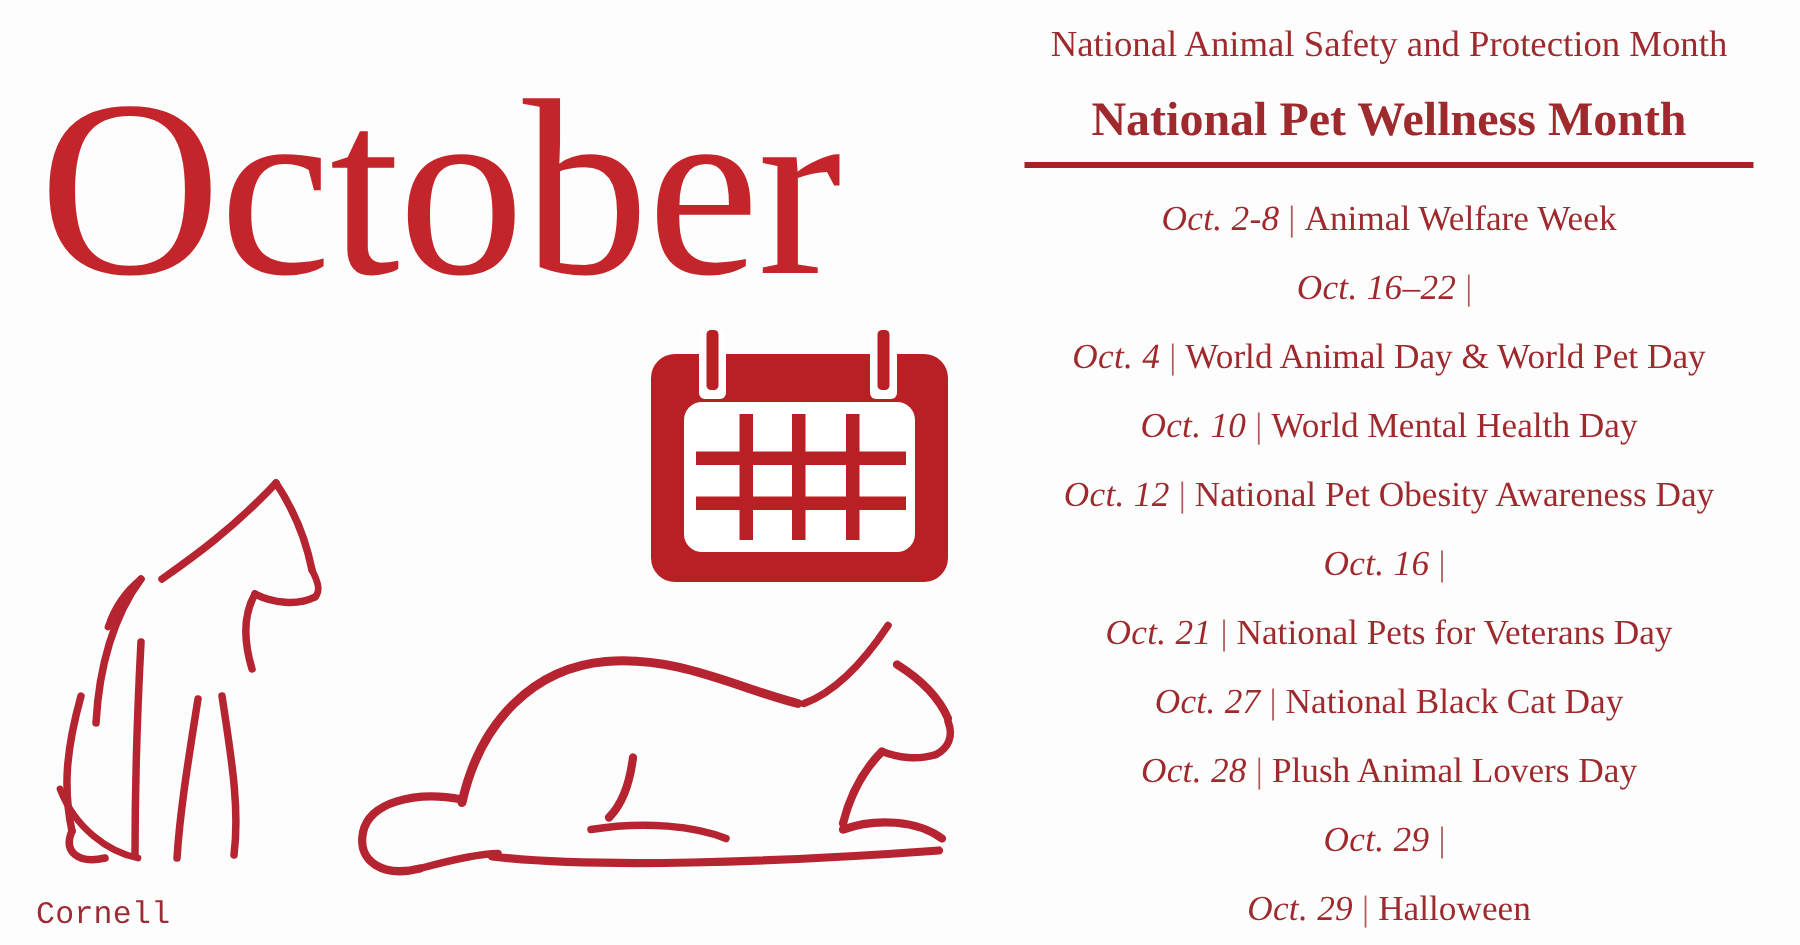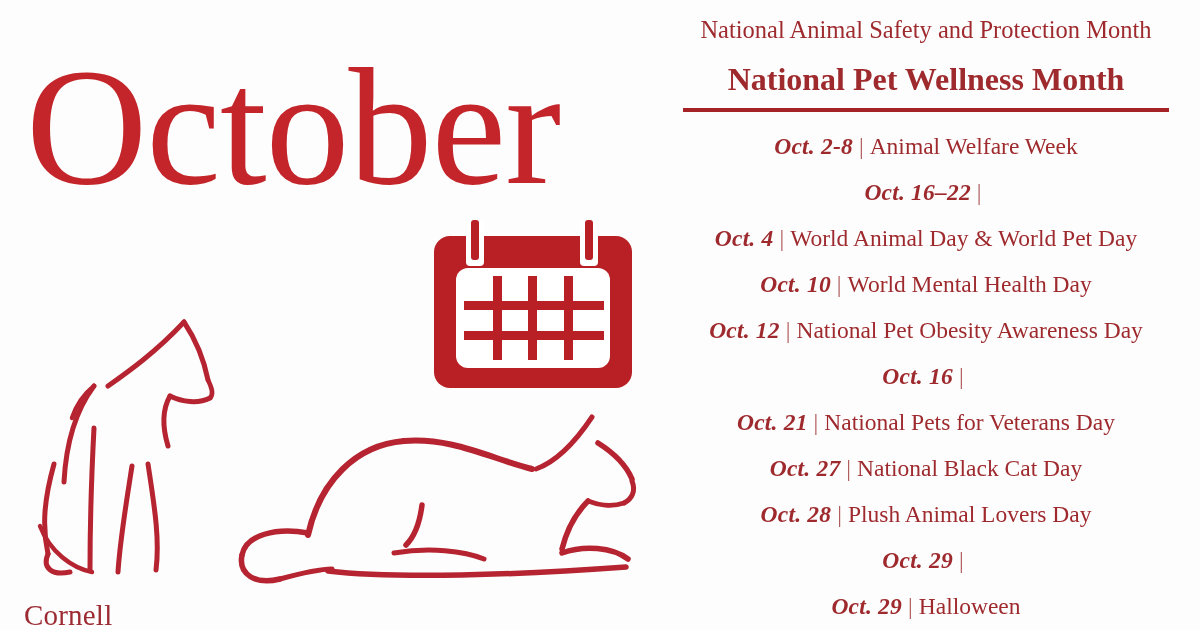--- a/index.html
+++ b/index.html
@@ -56,22 +56,22 @@
     width:420px; height:190px;
   }
 
   
   #logo-block {
     position:absolute;
     left:24px; top:552px;
     width:430px;
   }
   #logo-cornell {
-    font-family:Liberation Serif, serif;
-    font-size:29px;
+    font-family:Liberation Mono, monospace;
+    font-size:21px;
     font-weight:300;
     color:#9c2b33;
     line-height:1.06;
     letter-spacing:0.2px;
   }
   #logo-unit {
     font-family:"Liberation Sans", sans-serif;
     font-size:30px;
     font-weight:700;
     color:#c4252a;
@@ -112,21 +112,21 @@
     font-size:23.5px;
     line-height:1.02;
     height:46px;
     display:flex;
     align-items:center;
     justify-content:center;
     white-space:nowrap;
   }
   .event-date {
     font-style:italic;
-    font-weight:700;
+    font-weight:400;
     letter-spacing:0.2px;
   }
   .event-sep {
     font-style:normal;
     font-weight:400;
     color:#b05b5b;
     padding:0 6px;
   }
   .event-name { font-style:normal; font-weight:400; }
 </style>

